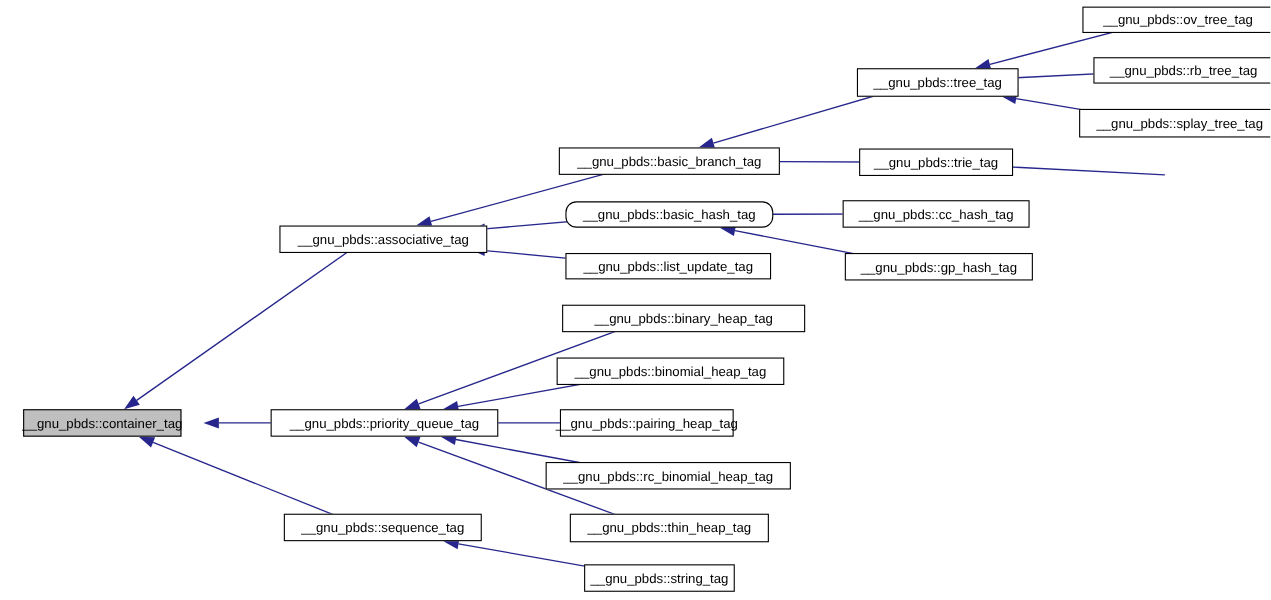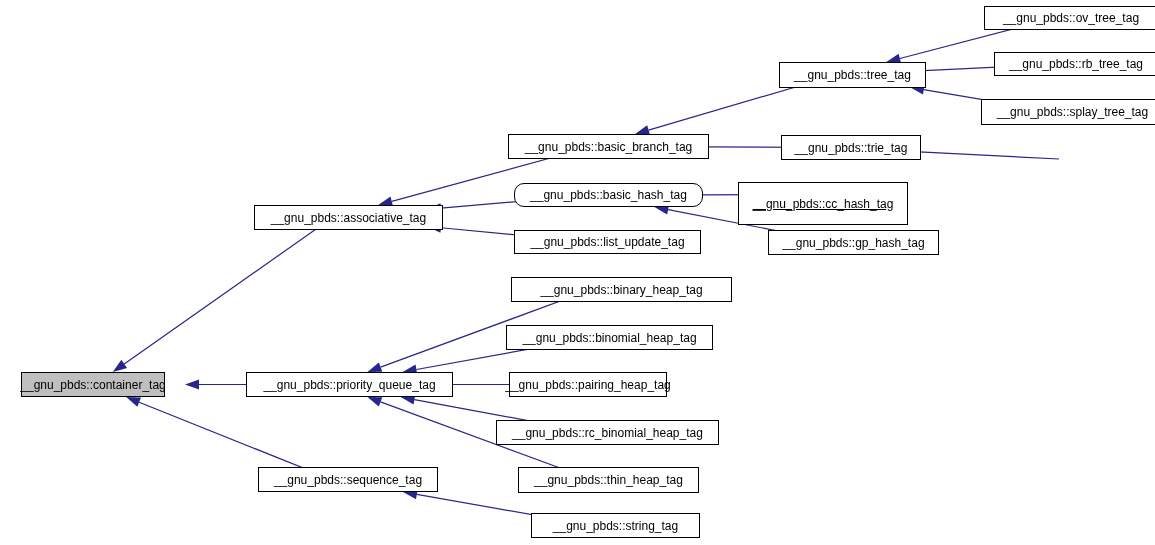--- a/index.html
+++ b/index.html
@@ -103,30 +103,30 @@
     </div>
     <div class="node" style="left: 493px; top: 372px; width: 158px; height: 25px;">
       <span>__gnu_pbds::pairing_heap_tag</span>
     </div>
     <div class="node" style="left: 480px; top: 420px; width: 223px; height: 25px;">
       <span>__gnu_pbds::rc_binomial_heap_tag</span>
     </div>
     <div class="node" style="left: 502px; top: 467px; width: 181px; height: 26px;">
       <span>__gnu_pbds::thin_heap_tag</span>
     </div>
-    <div class="node" style="left: 515px; top: 513px; width: 169px; height: 25px;">
+    <div class="node" style="left: 515px; top: 513px; width: 137px; height: 25px;">
       <span>__gnu_pbds::string_tag</span>
     </div>
     <div class="node" style="left: 763px; top: 62px; width: 147px; height: 26px;">
       <span>__gnu_pbds::tree_tag</span>
     </div>
     <div class="node" style="left: 765px; top: 135px; width: 140px; height: 25px;">
       <span>__gnu_pbds::trie_tag</span>
     </div>
-    <div class="node" style="left: 722px; top: 182px; width: 170px; height: 43px; text-decoration: underline;">
+    <div class="node" style="left: 750px; top: 182px; width: 170px; height: 25px;">
       <span>__gnu_pbds::cc_hash_tag</span>
     </div>
     <div class="node" style="left: 752px; top: 230px; width: 171px; height: 25px;">
       <span>__gnu_pbds::gp_hash_tag</span>
     </div>
     <div class="node" style="left: 968px; top: 6px; width: 174px; height: 24px;">
       <span>__gnu_pbds::ov_tree_tag</span>
     </div>
     <div class="node" style="left: 978px; top: 52px; width: 164px; height: 24px;">
       <span>__gnu_pbds::rb_tree_tag</span>

